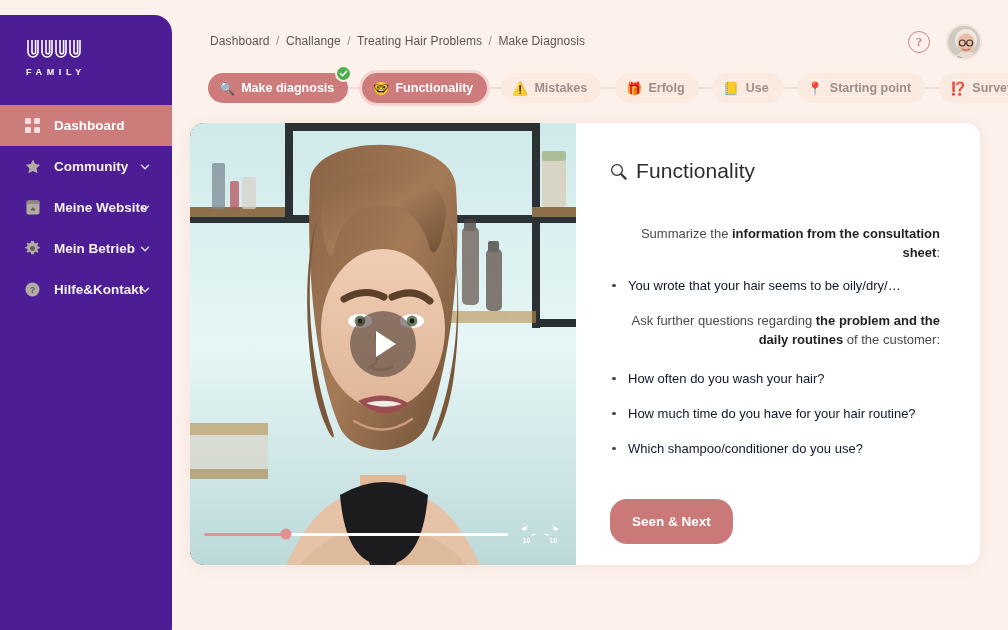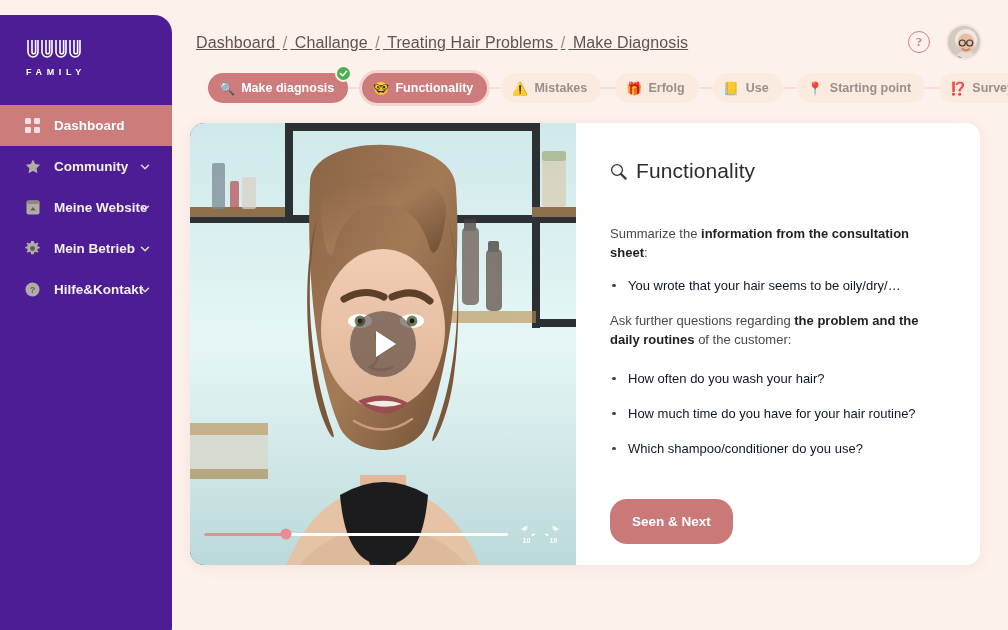--- a/index.html
+++ b/index.html
@@ -42,24 +42,23 @@
   .nav-ico svg { display: block; }
   .nav-label { white-space: nowrap; }
   .nav-chev {
     position: absolute; right: 22px; top: 50%;
     transform: translateY(-50%);
     width: 10px; height: 10px;
   }
 
   
   .breadcrumb {
-    position: absolute; left: 196px; top: 34px;
-    font-size: 16px; color: #5d5450; letter-spacing: .1px;
+    position: absolute; left: 210px; top: 34px;
+    font-size: 12px; color: #5d5450; letter-spacing: .1px;
     white-space: nowrap;
-    text-decoration: underline;
   }
   .breadcrumb span { cursor: pointer; }
   .breadcrumb .sep { color: #9a8e89; margin: 0 3px; cursor: default; }
 
   .topright { position: absolute; right: 26px; top: 24px; display: flex; align-items: center; gap: 16px; }
   .help-btn {
     width: 22px; height: 22px; border-radius: 50%;
     border: 1.4px solid #cc8383; color: #cc8383;
     font-size: 13px; font-weight: 700;
     display: flex; align-items: center; justify-content: center;
@@ -154,21 +153,21 @@
   
   .panel { flex: 1 1 auto; padding: 36px 40px 0 34px; }
   .panel-title {
     display: flex; align-items: center; gap: 9px;
     font-size: 21px; color: #2e2c2b; font-weight: 400;
     letter-spacing: .1px;
   }
   .panel-body { margin-top: 42px; }
   .p-line {
     font-size: 13px; color: #4d4845; line-height: 1.45;
-    margin-bottom: 14px; max-width: 330px;
+    margin-bottom: 14px; max-width: 330px; text-align: right;
   }
   .p-line b { color: #231f1e; font-weight: 700; }
   ul.blist { list-style: none; margin: 0 0 16px 0; padding: 0; }
   ul.blist li {
     position: relative; font-size: 13px; color: #0f172a;
     padding-left: 18px; margin-bottom: 17px; line-height: 1.4;
   }
   ul.blist li::before {
     content: ""; position: absolute; left: 2px; top: 7px;
     width: 3.5px; height: 3.5px; border-radius: 50%; background: #4d4845;

